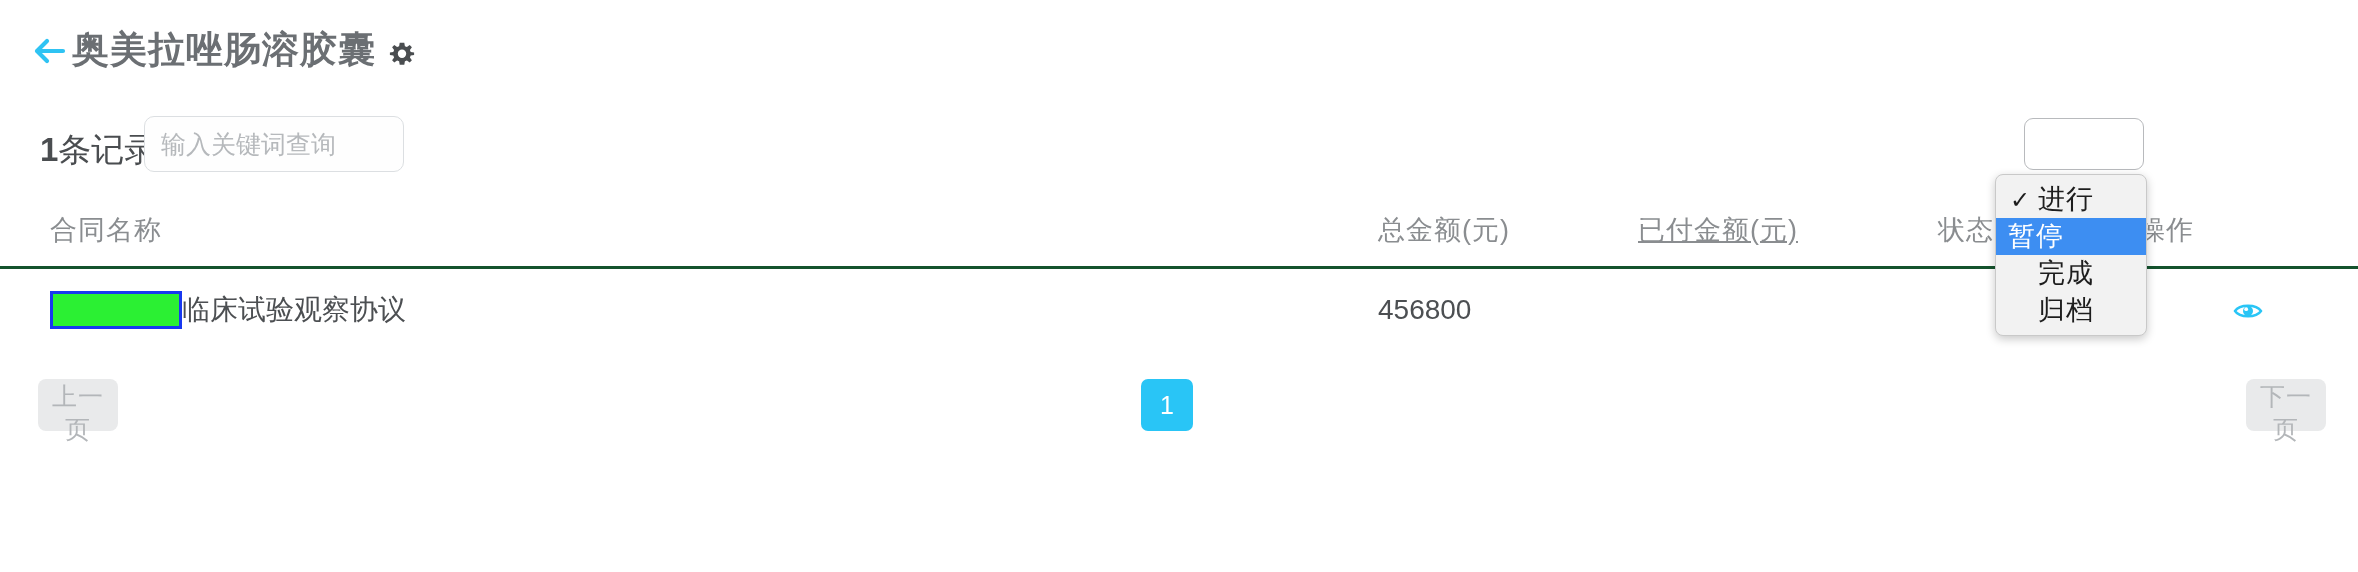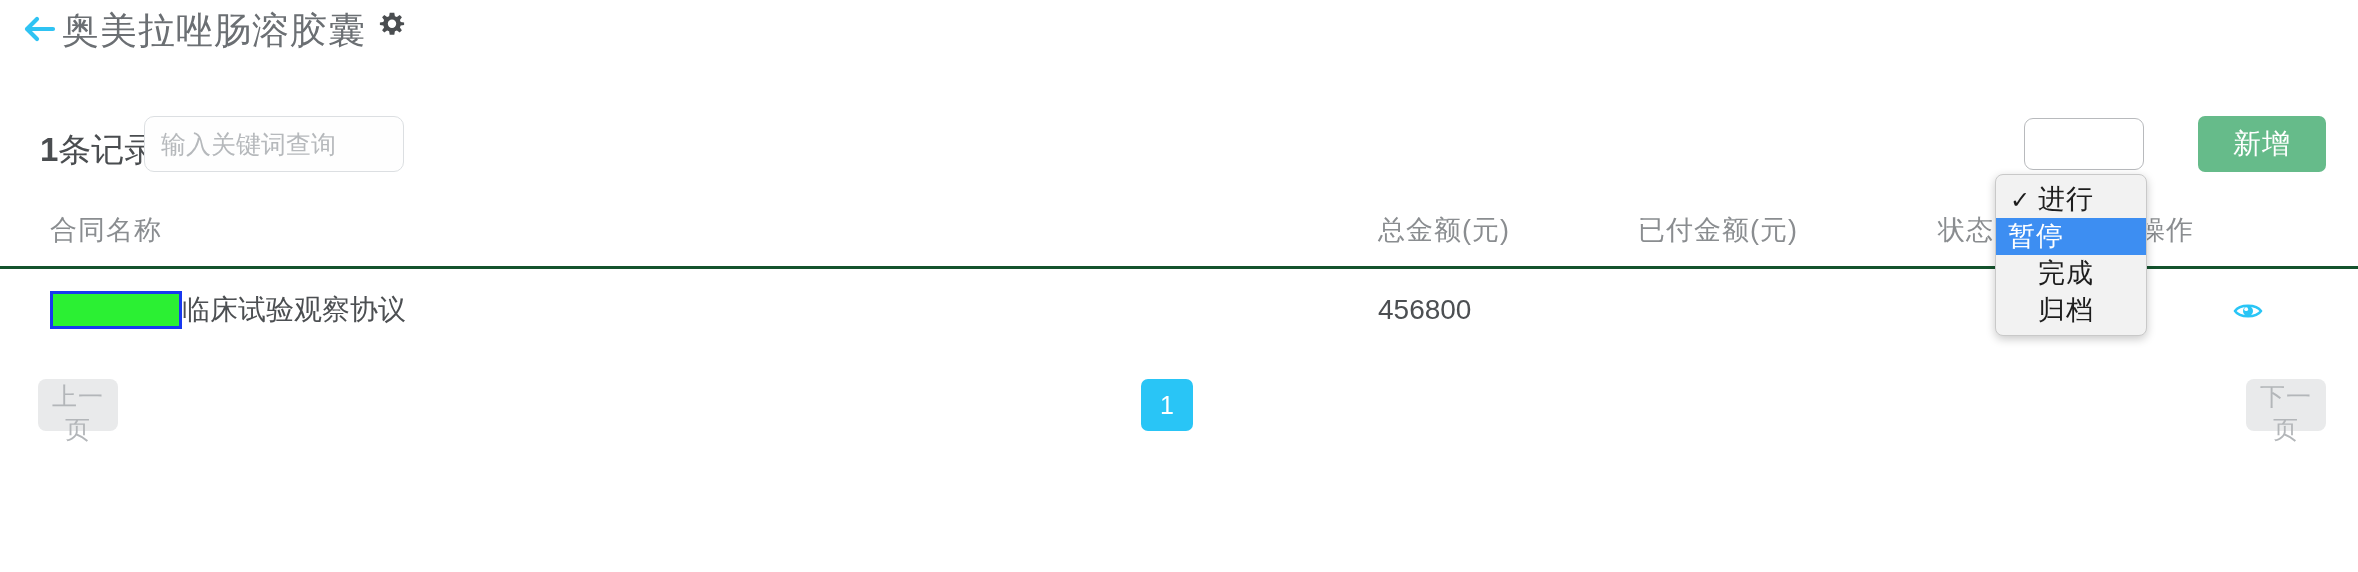--- a/index.html
+++ b/index.html
@@ -16,25 +16,26 @@
     position: relative;
   }
 
   
   .header {
     position: relative;
     height: 108px;
   }
   .title-block {
     position: absolute;
-    left: 22px;
+    left: 32px;
     top: 12px;
     display: flex;
-    align-items: flex-start;
+    align-items: flex-end;
     height: 56px;
+    font-weight: bold;
   }
   .back-arrow {
     width: 34px;
     height: 34px;
     margin-right: 6px;
     flex: none;
     display: block;
   }
   .proj-title {
     font-size: 37px;
@@ -166,21 +167,21 @@
   }
   .data-table td {
     font-size: 28px;
     color: #4c4f52;
     padding: 22px 0 24px 0;
     border-top: 3px solid #14532d;
     vertical-align: middle;
   }
   .col-name   { width: 710px; padding-left: 50px !important; }
   .col-total  { width: 260px; }
-  .col-paid   { width: 300px; }
+  .col-paid   { width: 300px; text-decoration: underline; }
   .col-status { width: 200px; text-align: right; }
   .col-action { width: 220px; text-align: center; }
   .spacer-col { width: auto; }
 
   .name-cell { display: flex; align-items: center; }
   .green-box {
     width: 132px;
     height: 38px;
     background: #2bf033;
     border: 3px solid #1838f0;
@@ -295,21 +296,20 @@
 
 <div class="toolbar">
   <div class="record-count">
     <span class="num">1</span><span>条记录</span>
   </div>
 
   <input class="search-input" type="text" placeholder="输入关键词查询" style="">
 
   <div class="status-select"></div>
 
-  <button class="add-button">新增</button>
 </div>
 
 <div class="table-wrap">
   <table class="data-table">
     <thead>
       <tr>
         <th class="col-name">合同名称</th>
         <th class="spacer-col"></th>
         <th class="col-total">总金额(元)</th>
         <th class="col-paid">已付金额(元)</th>

